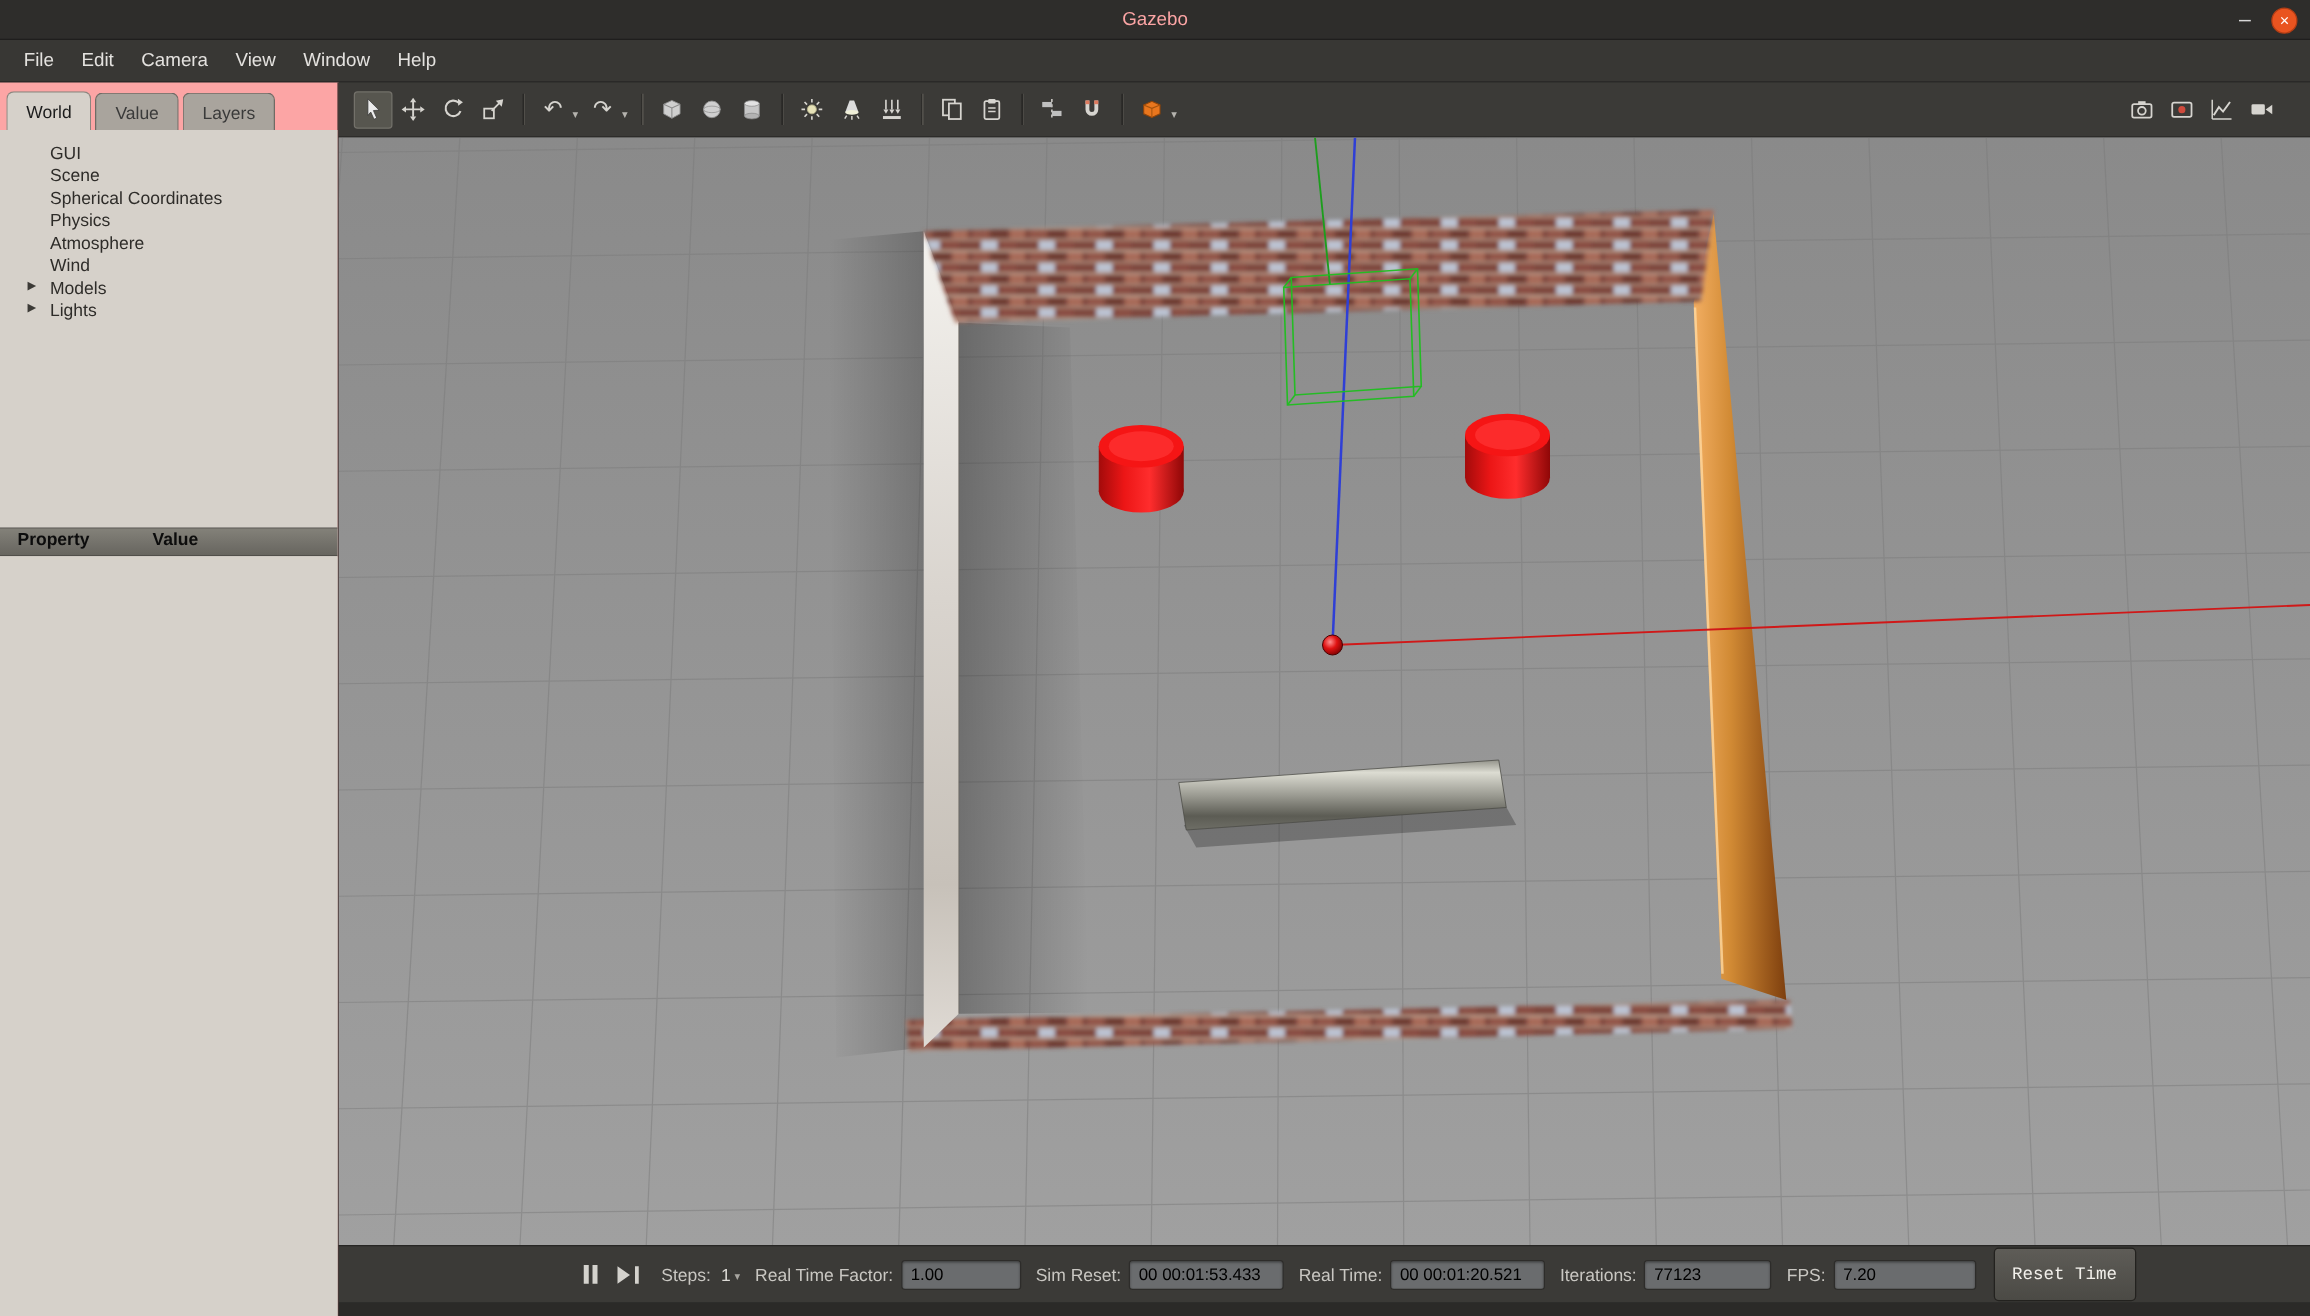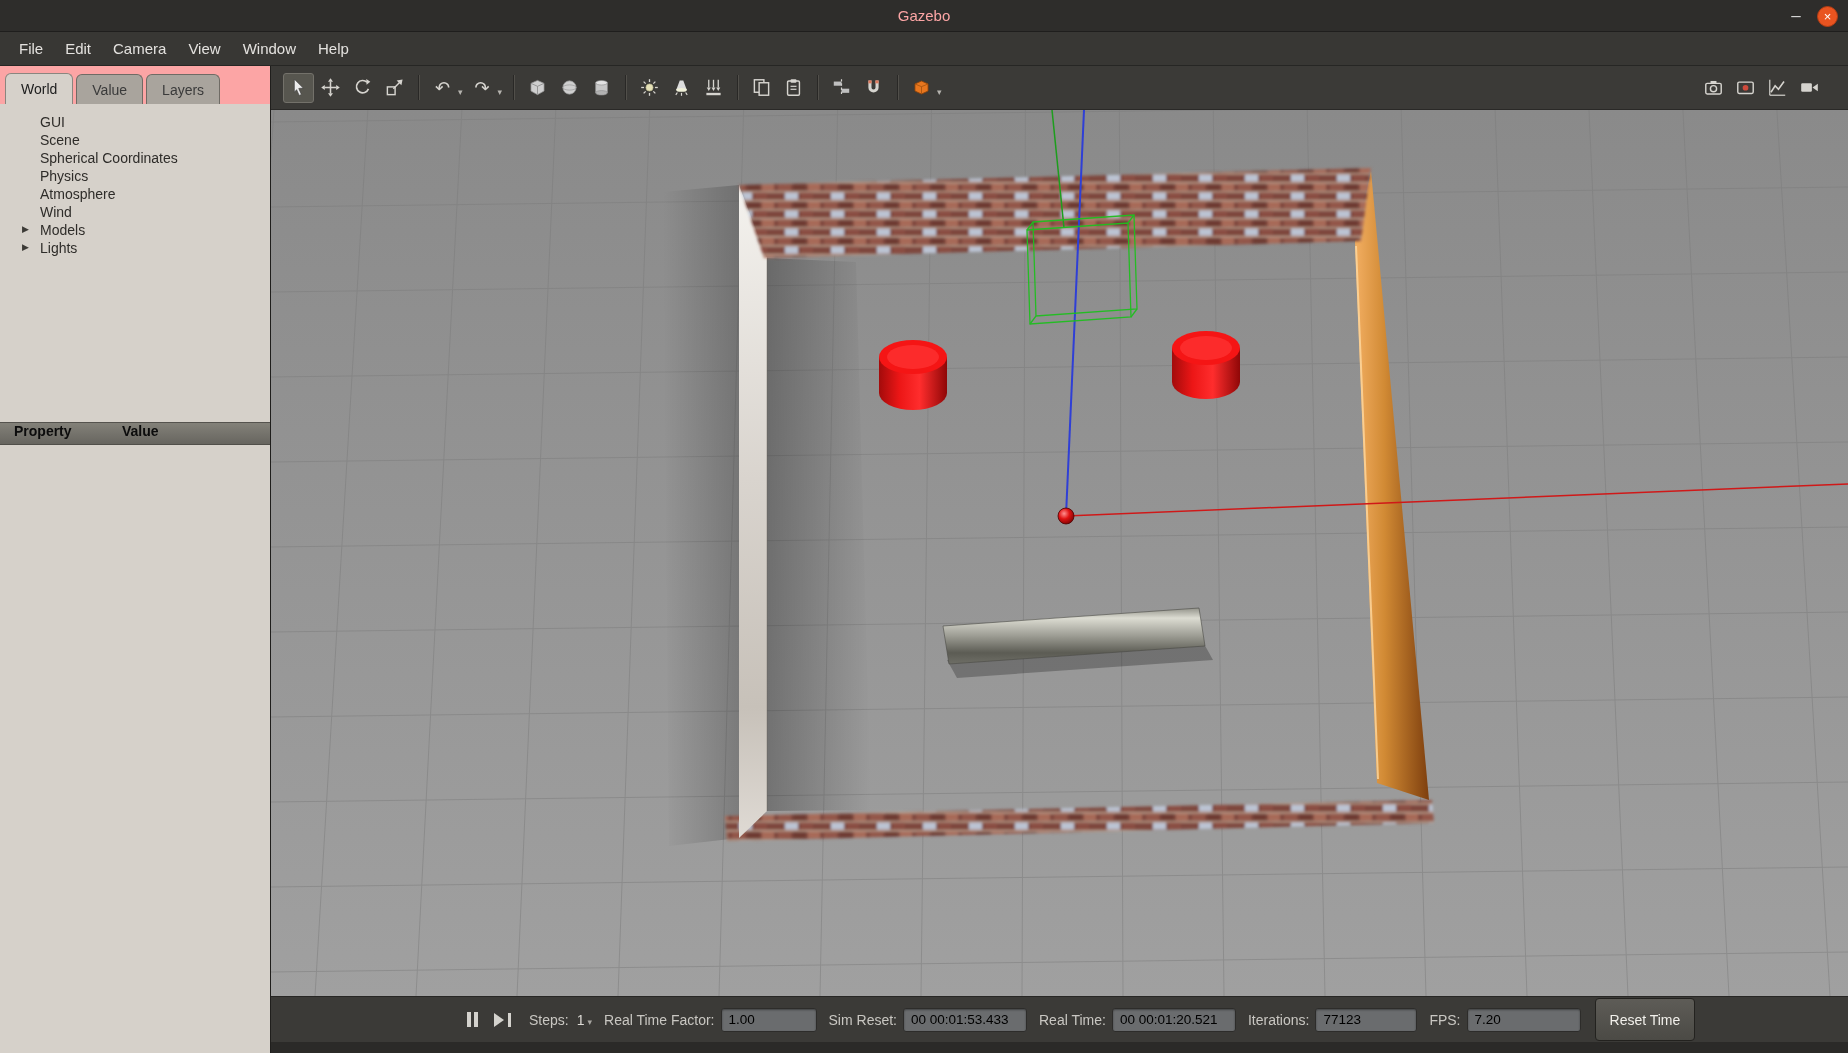--- a/index.html
+++ b/index.html
@@ -64,21 +64,21 @@
   .tri{width:0;height:0;border-left:10px solid #d4d2cd;border-top:7px solid transparent;border-bottom:7px solid transparent}
   .sbar{width:3px;height:14px;background:#d4d2cd;margin-left:1px}
   .sb-label{margin-left:12px}
   .sb-value{margin-left:8px;color:#dddbd6}
   .caret{font-size:9px;color:#a8a6a1;margin-left:3px;margin-top:4px;font-family:"DejaVu Sans",sans-serif}
   .sb-field{height:24px;background:#6a6c6e;border:1px solid #2d2c2a;border-radius:3px;
     box-shadow:inset 0 1px 2px rgba(0,0,0,.4);margin-left:6px;display:flex;align-items:center;
     padding:0 7px;color:#000000;font-size:13.5px}
   .f-rtf{width:96px}.f-sim{width:124px}.f-real{width:124px}.f-iter{width:102px}.f-fps{width:114px}
   .reset-btn{margin-left:14px;height:43px;padding:0 14px;background:linear-gradient(#5e5c57,#4b4a45);
-    border:1px solid #23221f;border-radius:4px;color:#f2f0eb;font-size:14px;font-family:Liberation Sans, sans-serif}
+    border:1px solid #23221f;border-radius:4px;color:#f2f0eb;font-size:14px;font-family:Liberation Mono, monospace}
   .bottom-strip{height:11px;background:#2b2a28}
 </style>
 </head>
 <body>
 
 <div class="titlebar">
   <div class="title">Gazebo</div>
   <div class="win-controls">
     <div class="win-min">–</div>
     <div class="win-close">×</div>

